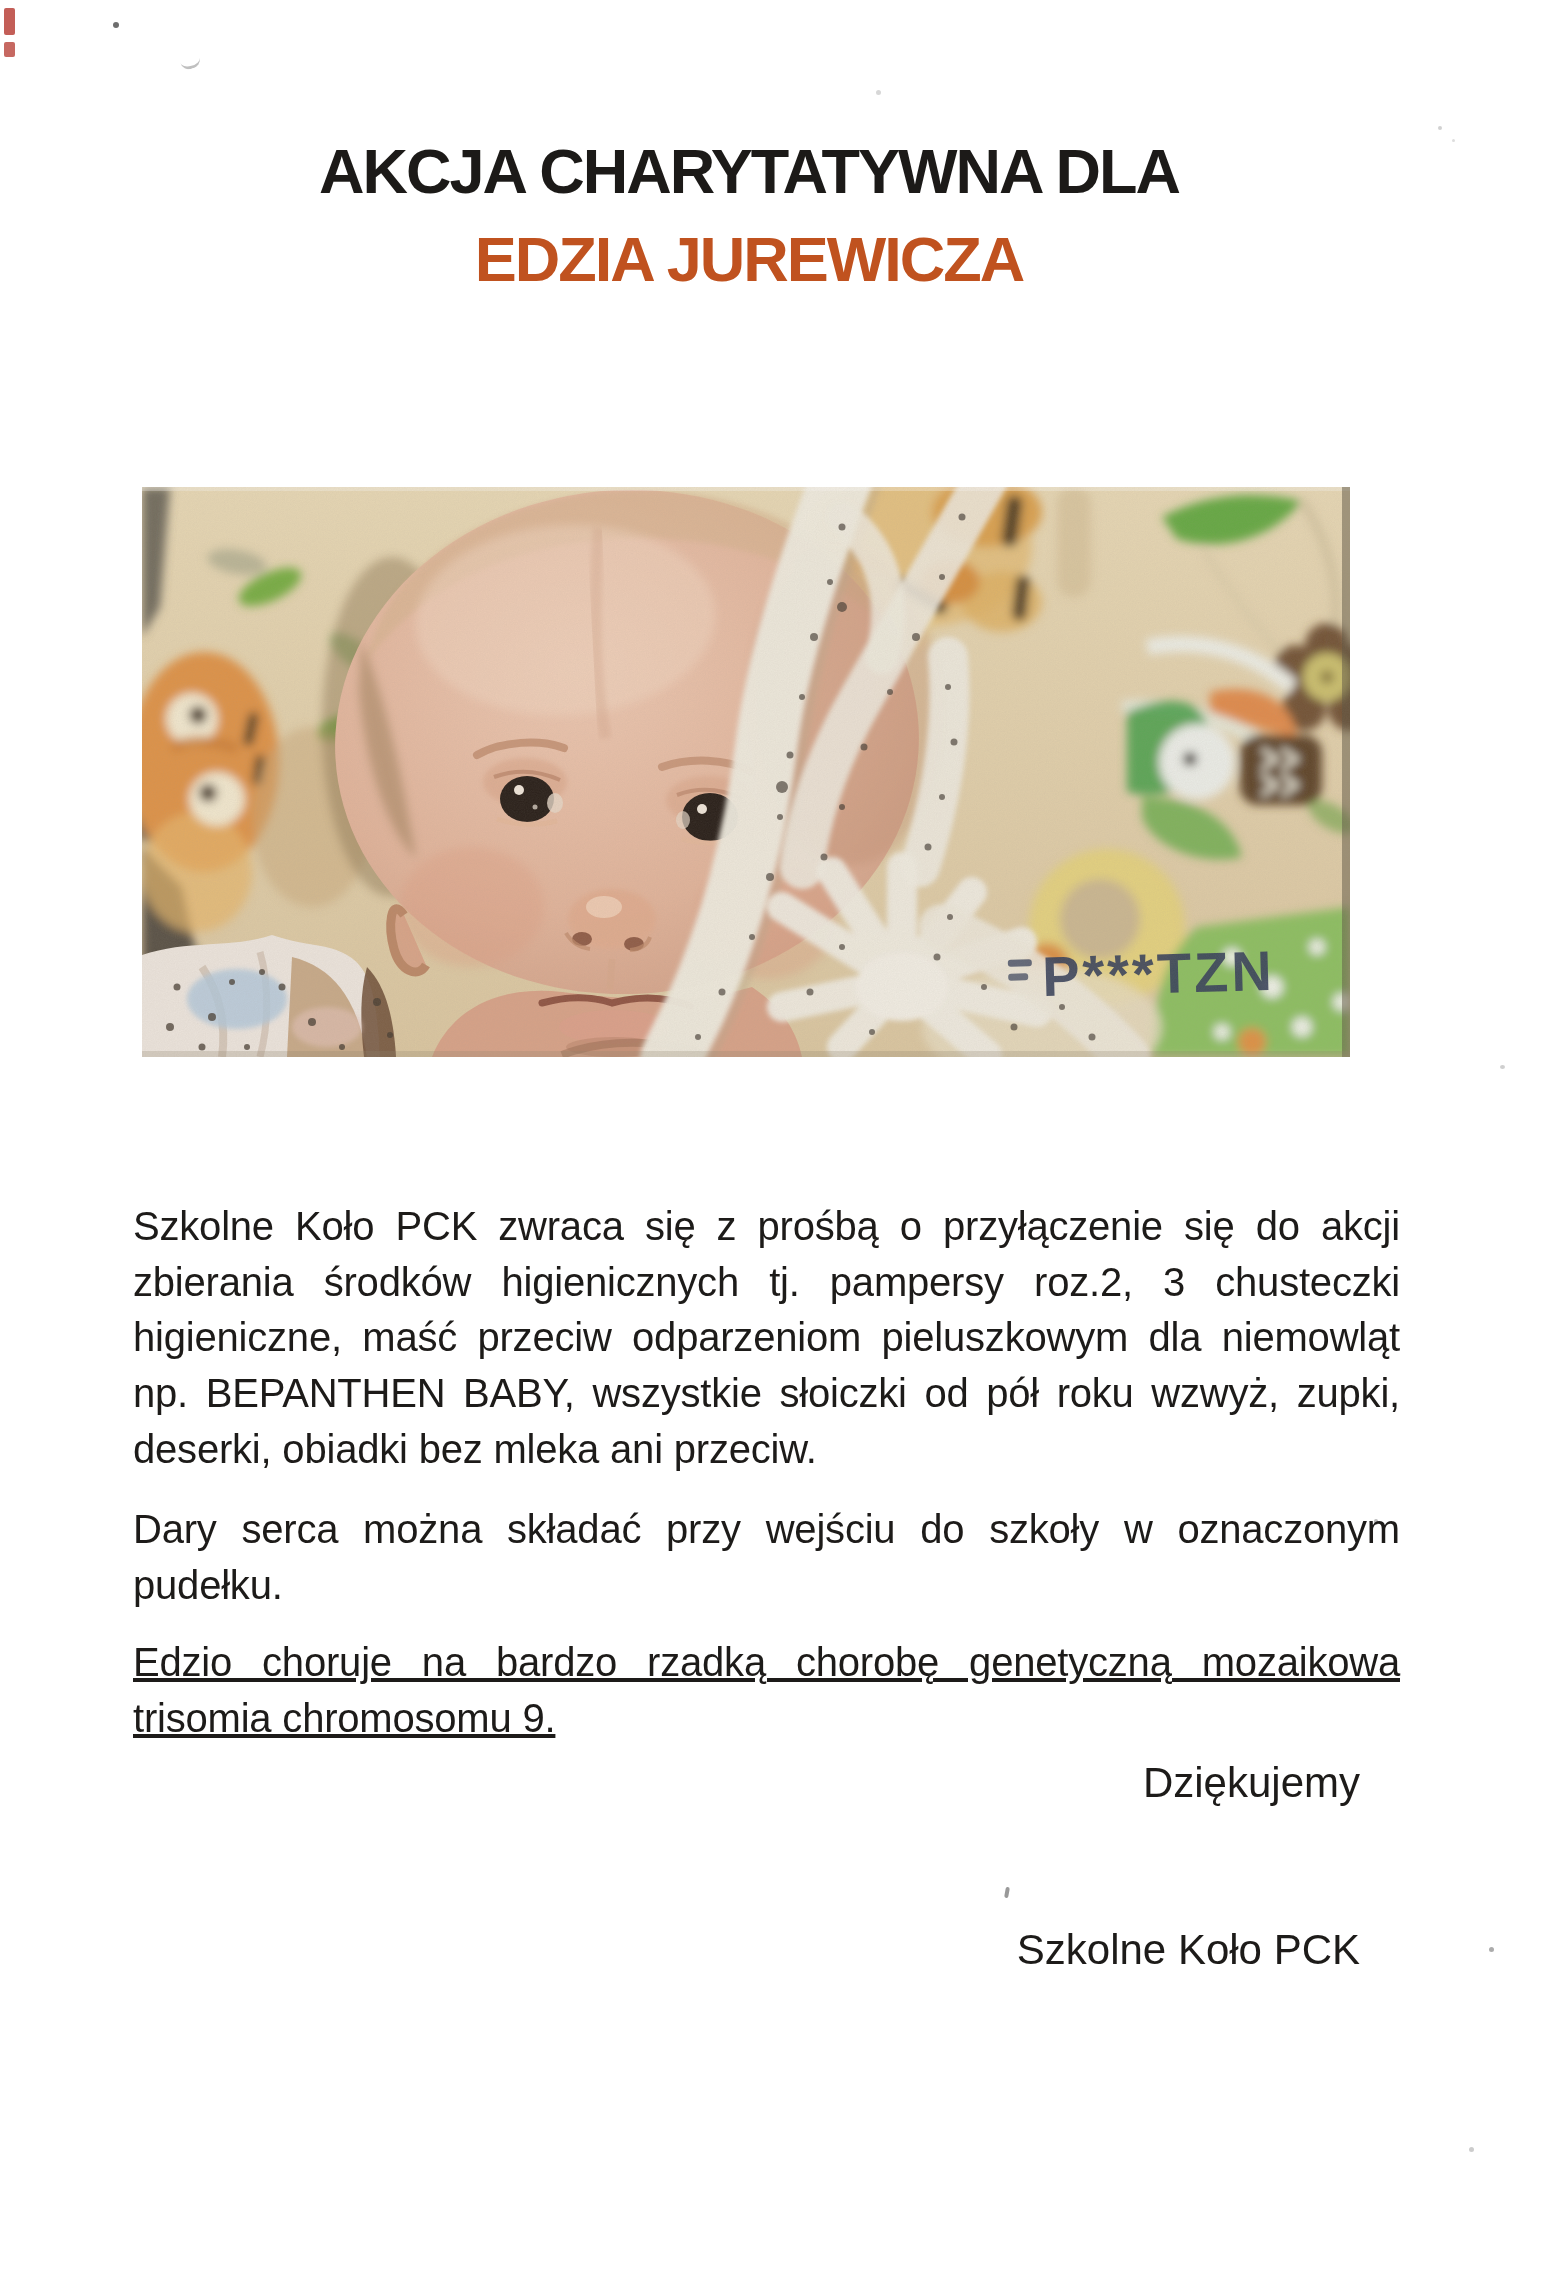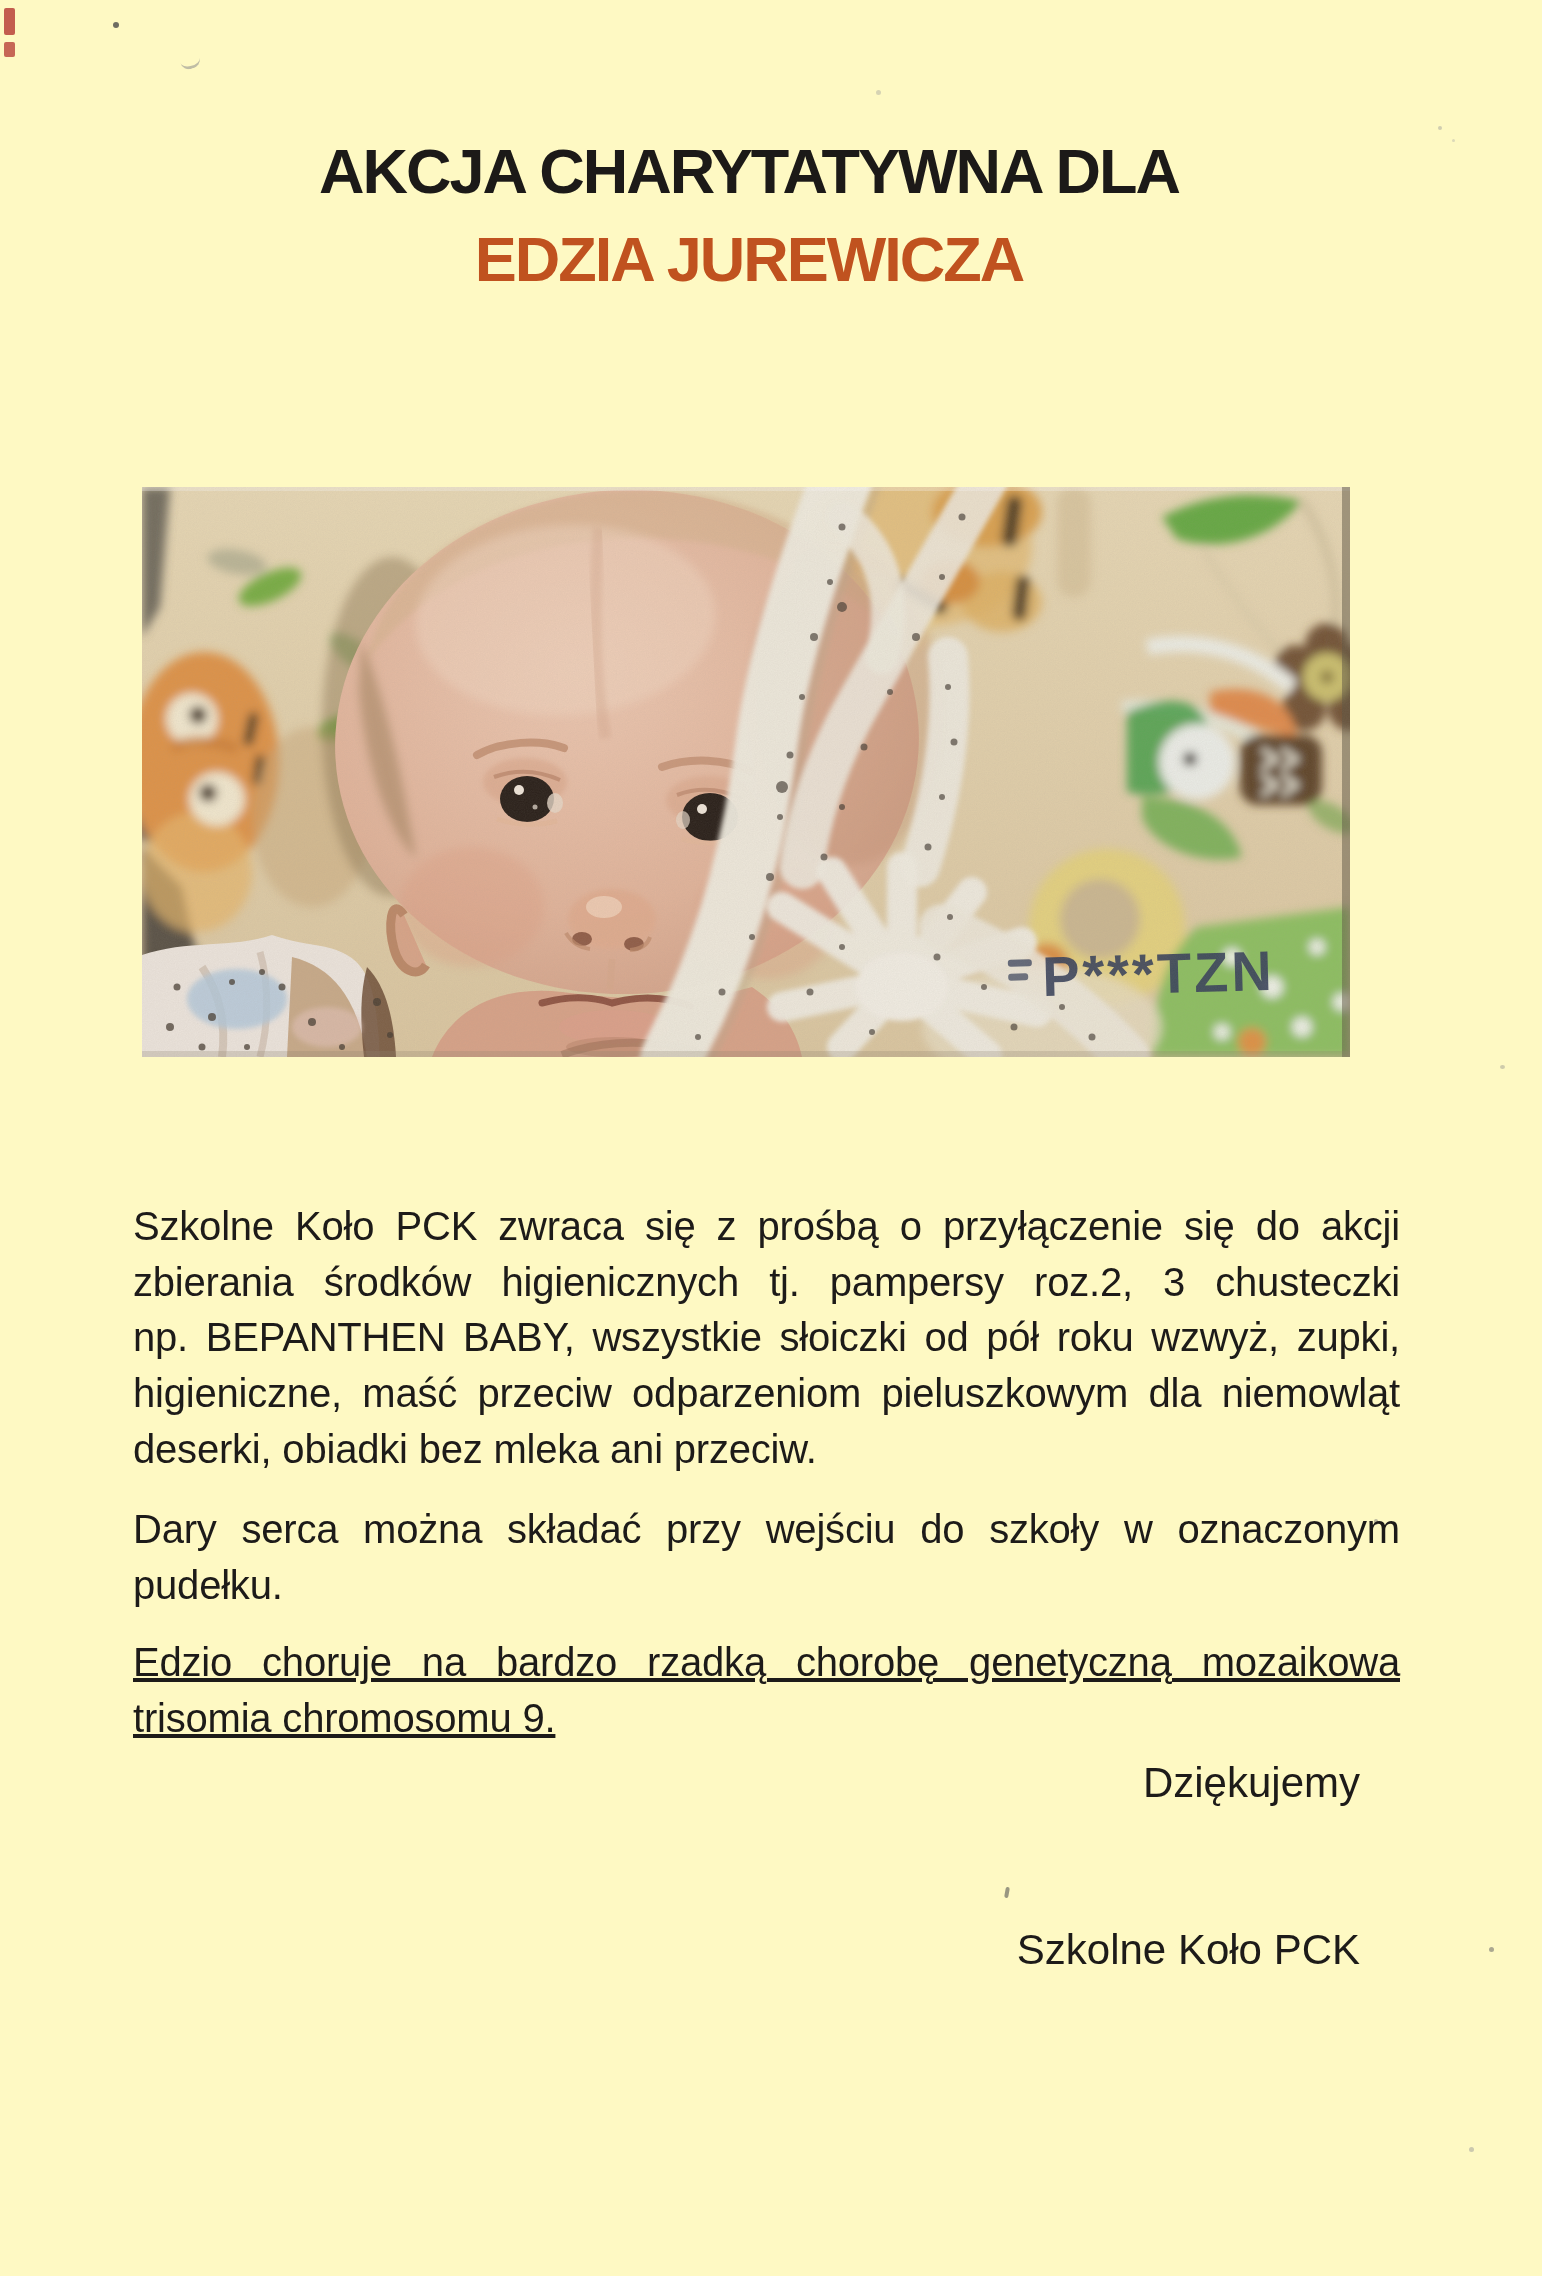--- a/index.html
+++ b/index.html
@@ -1,19 +1,19 @@
 <!DOCTYPE html>
 <html><head>
 <meta charset="utf-8">
 <style>
   html,body{margin:0;padding:0;background:#e8e8e8;}
   .page{
     position:relative;
     width:1542px;height:2276px;
-    background:#fef9c3;
+    background:#ffffff;
     overflow:hidden;
     font-family:"Liberation Sans", sans-serif;
   }
   
   .header{
     position:absolute;top:127px;left:0;width:1498px;
     text-align:center;
   }
   .h-line{
     font-size:63px;font-weight:bold;line-height:88px;
@@ -313,22 +313,22 @@
       <rect x="0" y="0" width="1208" height="4" fill="#ffffff" opacity="0.3"></rect>
       <rect x="1200" y="0" width="8" height="570" fill="#57503e" opacity="0.5"></rect>
       <rect x="0" y="564" width="1208" height="6" fill="#8a7f68" opacity="0.25"></rect>
       <rect x="0" y="0" width="1208" height="570" filter="url(#grain)" opacity="0.5"></rect>
     </svg>
   </div>
 
   <div class="para p1">
     <div class="bl">Szkolne Koło PCK zwraca się z prośbą o przyłączenie się do akcji</div>
     <div class="bl">zbierania  środków higienicznych tj. pampersy roz.2, 3 chusteczki</div>
+    <div class="bl">higieniczne, maść przeciw odparzeniom pieluszkowym dla niemowląt</div>
     <div class="bl">np. BEPANTHEN BABY, wszystkie słoiczki od pół roku wzwyż, zupki,</div>
-    <div class="bl">higieniczne, maść przeciw odparzeniom pieluszkowym dla niemowląt</div>
     <div class="bl last">deserki, obiadki bez mleka ani przeciw.</div>
   </div>
 
   <div class="para p2">
     <div class="bl">Dary serca można składać przy wejściu do szkoły w oznaczonym</div>
     <div class="bl last">pudełku.</div>
   </div>
 
   <div class="para p3">
     <div class="bl">Edzio choruje na bardzo rzadką chorobę genetyczną mozaikowa</div>

